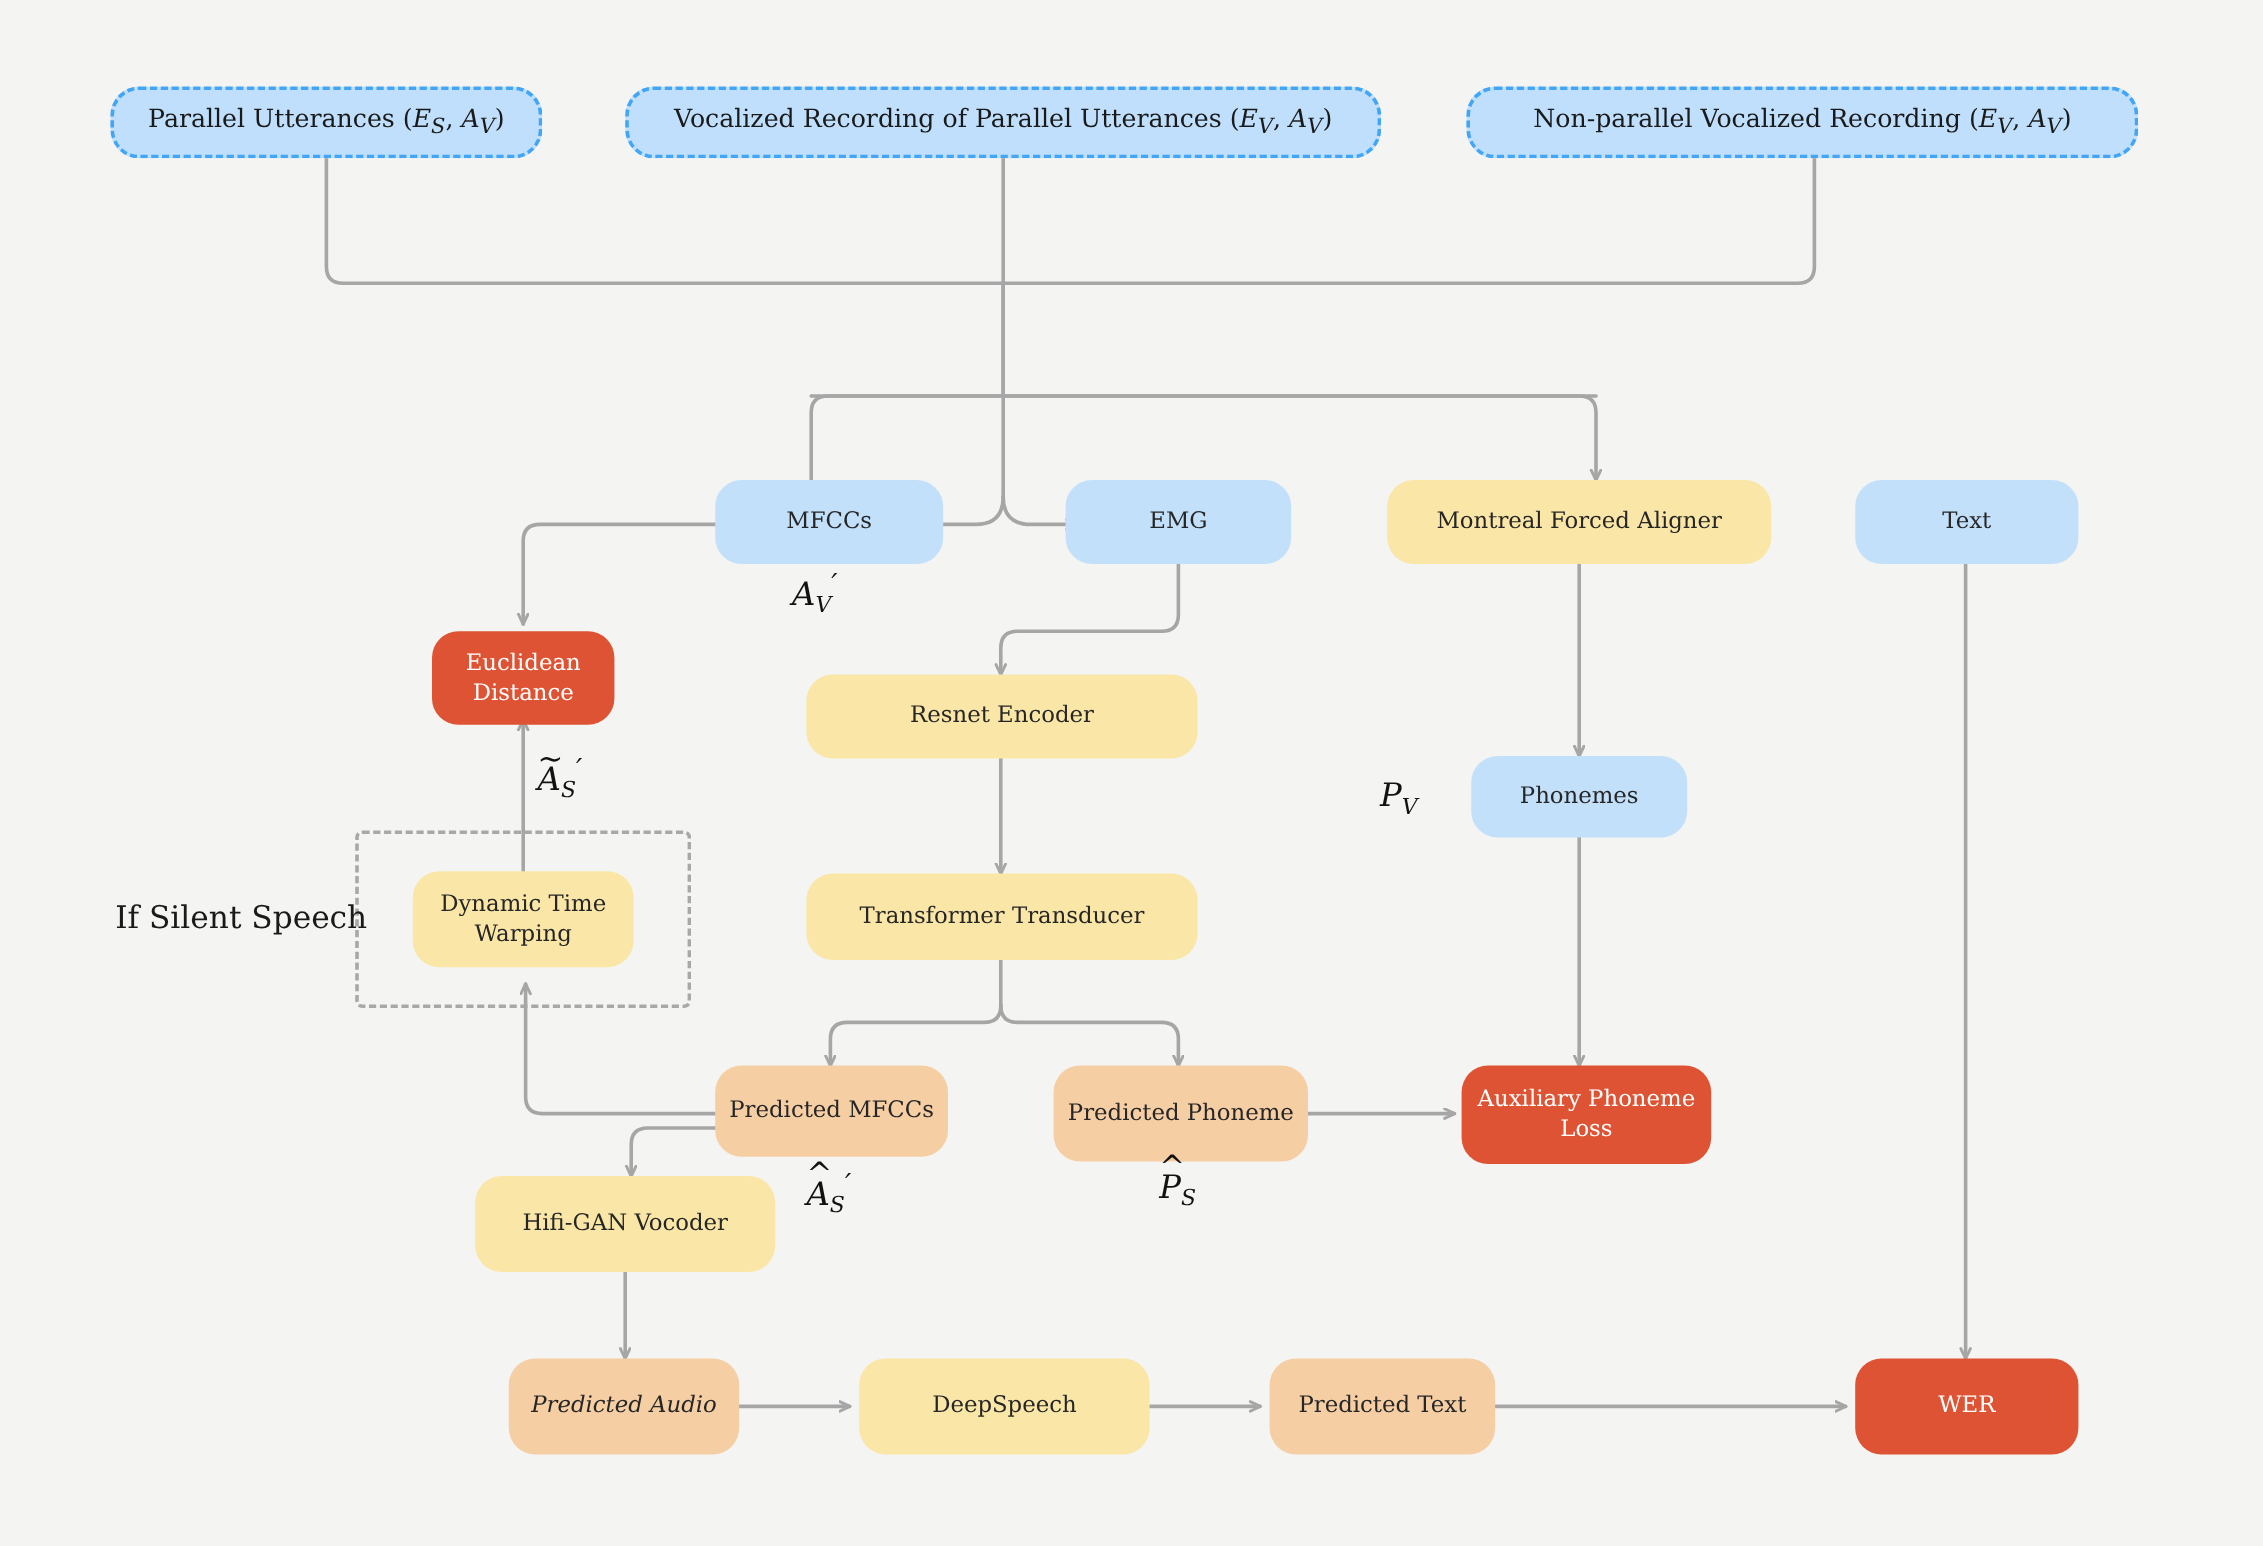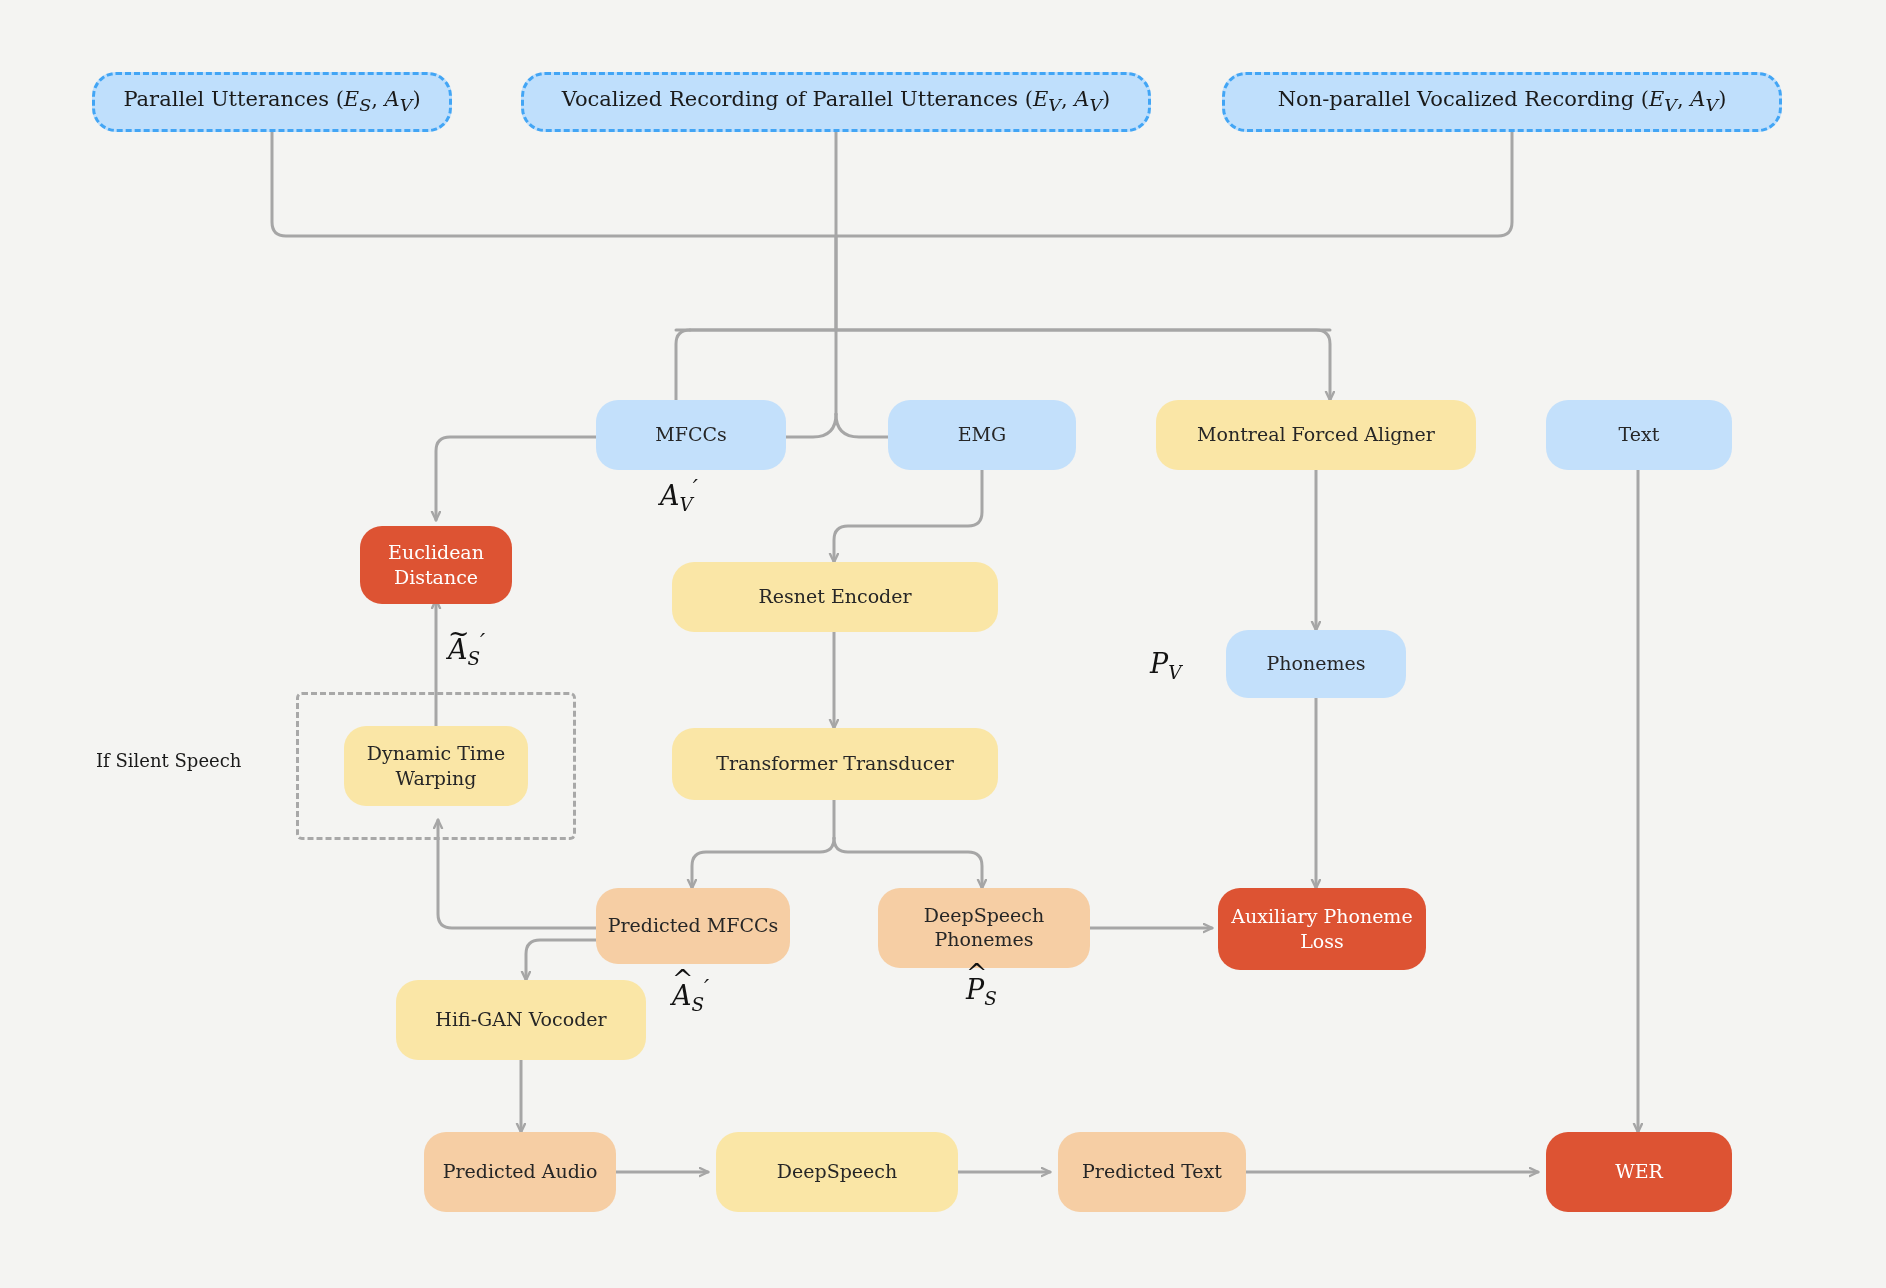--- a/index.html
+++ b/index.html
@@ -19,21 +19,21 @@
   .red{background:#dd5333;color:#ffffff;}
 
   .mlabel{position:absolute;font-family:"DejaVu Serif","Liberation Serif",serif;
           font-style:italic;font-size:27px;color:#121212;white-space:nowrap;}
   .mlabel sub{font-size:.68em;font-style:italic;}
   .mlabel .prime{font-style:italic;font-size:.85em;vertical-align:super;}
   .ovl{position:relative;display:inline-block;}
   .ovl .acc{position:absolute;left:0;right:0;top:-.62em;text-align:center;font-size:.95em;font-style:normal;}
 
   .plaintext{position:absolute;font-family:"DejaVu Serif","Liberation Serif",serif;
-             font-size:18px;color:#1a1a1a;white-space:nowrap;}
+             font-size:26px;color:#1a1a1a;white-space:nowrap;}
   .dashbox{position:absolute;box-sizing:border-box;border:3px dashed #a8a8a8;border-radius:6px;background:transparent;}
 </style>
 </head>
 <body>
 
 <div id="canvas">
 
   <svg class="edges" viewBox="0 0 1886 1288">
     <defs>
       <marker id="ah" markerWidth="13" markerHeight="13" refX="9.2" refY="5" orient="auto" markerUnits="userSpaceOnUse">
@@ -151,35 +151,35 @@
 
   <div class="node yellow" style="left:672px;top:728px;width:326px;height:72px;">
     <span>Transformer Transducer</span>
   </div>
 
   <div class="node peach" style="left:596px;top:888px;width:194px;height:76px;">
     <span>Predicted MFCCs</span>
   </div>
 
   <div class="node peach" style="left:878px;top:888px;width:212px;height:80px;">
-    <span>DeepSpeech Phonemes</span>
+    <span>Predicted Phoneme</span>
   </div>
 
   <div class="node red two-line" style="left:1218px;top:888px;width:208px;height:82px;">
     <span>
       <span>Auxiliary Phoneme</span><br>
       <span>Loss</span>
     </span>
   </div>
 
   <div class="node yellow" style="left:396px;top:980px;width:250px;height:80px;">
     <span>Hifi-GAN Vocoder</span>
   </div>
 
-  <div class="node peach" style="left:424px;top:1132px;width:192px;height:80px;">
+  <div class="node peach" style="left:424px;top:1132px;width:192px;height:80px;font-style:italic;">
     <span>Predicted Audio</span>
   </div>
 
   <div class="node yellow" style="left:716px;top:1132px;width:242px;height:80px;">
     <span>DeepSpeech</span>
   </div>
 
   <div class="node peach" style="left:1058px;top:1132px;width:188px;height:80px;">
     <span>Predicted Text</span>
   </div>

